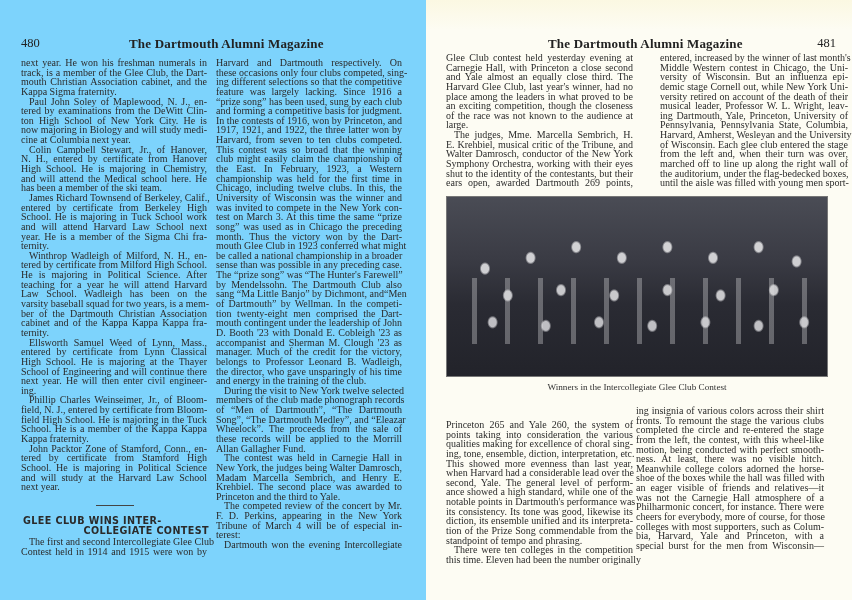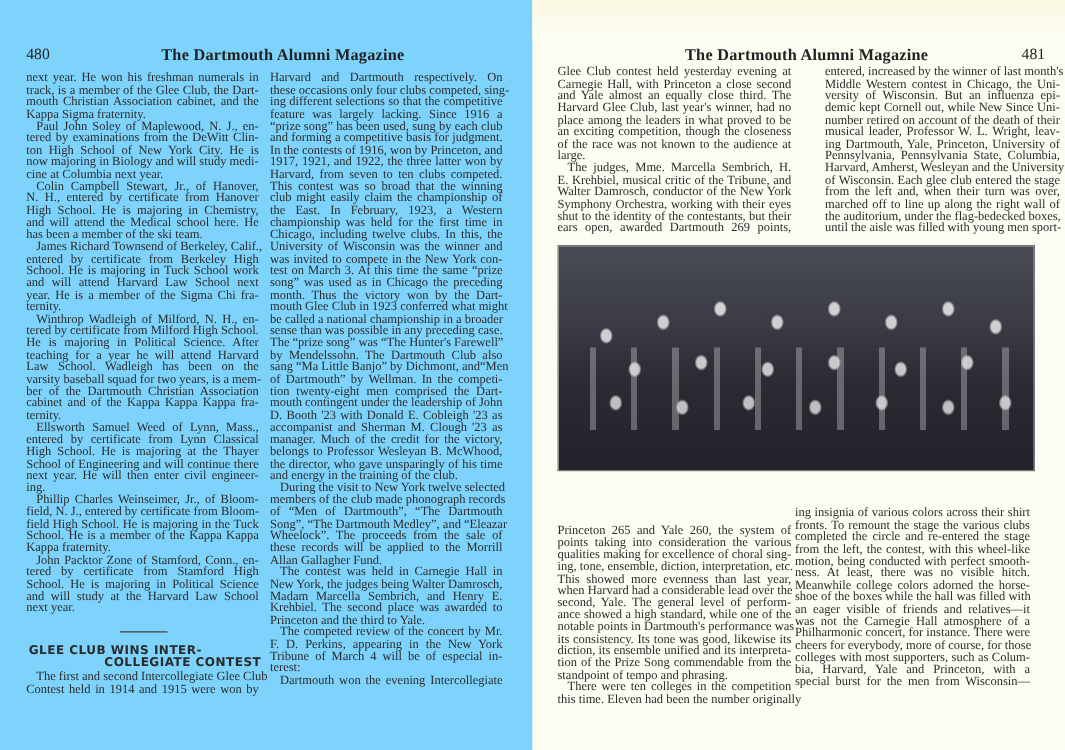--- a/index.html
+++ b/index.html
@@ -188,21 +188,21 @@
       <span class="line">sense than was possible in any preceding case.</span>
       <span class="line">The “prize song” was “The Hunter's Farewell”</span>
       <span class="line">by Mendelssohn.  The Dartmouth Club also</span>
       <span class="line">sang “Ma Little Banjo” by Dichmont, and“Men</span>
       <span class="line">of Dartmouth” by Wellman.  In the competi-</span>
       <span class="line">tion twenty-eight men comprised the Dart-</span>
       <span class="line">mouth contingent under the leadership of John</span>
       <span class="line">D. Booth '23 with Donald E. Cobleigh '23 as</span>
       <span class="line">accompanist and Sherman M. Clough '23 as</span>
       <span class="line">manager.  Much of the credit for the victory,</span>
-      <span class="line">belongs to Professor Wesleyan B. McWhood,</span>
+      <span class="line">belongs to Professor Leonard B. Wadleigh,</span>
       <span class="line">the director, who gave unsparingly of his time</span>
       <span class="line last">and energy in the training of the club.</span>
       <span class="line indent">During the visit to New York twelve selected</span>
       <span class="line">members of the club made phonograph records</span>
       <span class="line">of “Men of Dartmouth”, “The Dartmouth</span>
       <span class="line">Song”, “The Dartmouth Medley”, and “Eleazar</span>
       <span class="line">Wheelock”.  The proceeds from the sale of</span>
       <span class="line">these records will be applied to the Morrill</span>
       <span class="line last">Allan Gallagher Fund.</span>
       <span class="line indent">The contest was held in Carnegie Hall in</span>
@@ -237,36 +237,37 @@
       <span class="line">E. Krehbiel, musical critic of the Tribune, and</span>
       <span class="line">Walter Damrosch, conductor of the New York</span>
       <span class="line">Symphony Orchestra, working with their eyes</span>
       <span class="line">shut to the identity of the contestants, but their</span>
       <span class="line">ears open, awarded Dartmouth 269 points,</span>
     </div>
   <div class="col col-r2">
       <span class="line">entered, increased by the winner of last month's</span>
       <span class="line">Middle Western contest in Chicago, the Uni-</span>
       <span class="line">versity of Wisconsin.  But an influenza epi-</span>
-      <span class="line">demic kept Cornell out, while New Since Uni-</span>
-      <span class="line">number retired on account of the death of their</span>
+      <span class="line">demic stage Cornell out, while New York Uni-</span>
+      <span class="line">versity retired on account of the death of their</span>
       <span class="line">musical leader, Professor W. L. Wright, leav-</span>
       <span class="line">ing Dartmouth, Yale, Princeton, University of</span>
       <span class="line">Pennsylvania, Pennsylvania State, Columbia,</span>
       <span class="line">Harvard, Amherst, Wesleyan and the University</span>
       <span class="line">of Wisconsin. Each glee club entered the stage</span>
       <span class="line">from the left and, when their turn was over,</span>
       <span class="line">marched off to line up along the right wall of</span>
       <span class="line">the auditorium, under the flag-bedecked boxes,</span>
       <span class="line">until the aisle was filled with young men sport-</span>
     </div>
 
   <div class="photo" title="Group photograph of the Dartmouth Glee Club with trophy">
     <div class="shirts"></div>
   </div>
+  <div class="caption">Winners in the Intercollegiate Glee Club Contest</div>
 
   <div class="col col-r1b">
       <span class="line">Princeton 265 and Yale 260, the system of</span>
       <span class="line">points taking into consideration the various</span>
       <span class="line">qualities making for excellence of choral sing-</span>
       <span class="line">ing, tone, ensemble, diction, interpretation, etc.</span>
       <span class="line">This showed more evenness than last year,</span>
       <span class="line">when Harvard had a considerable lead over the</span>
       <span class="line">second, Yale.  The general level of perform-</span>
       <span class="line">ance showed a high standard, while one of the</span>

